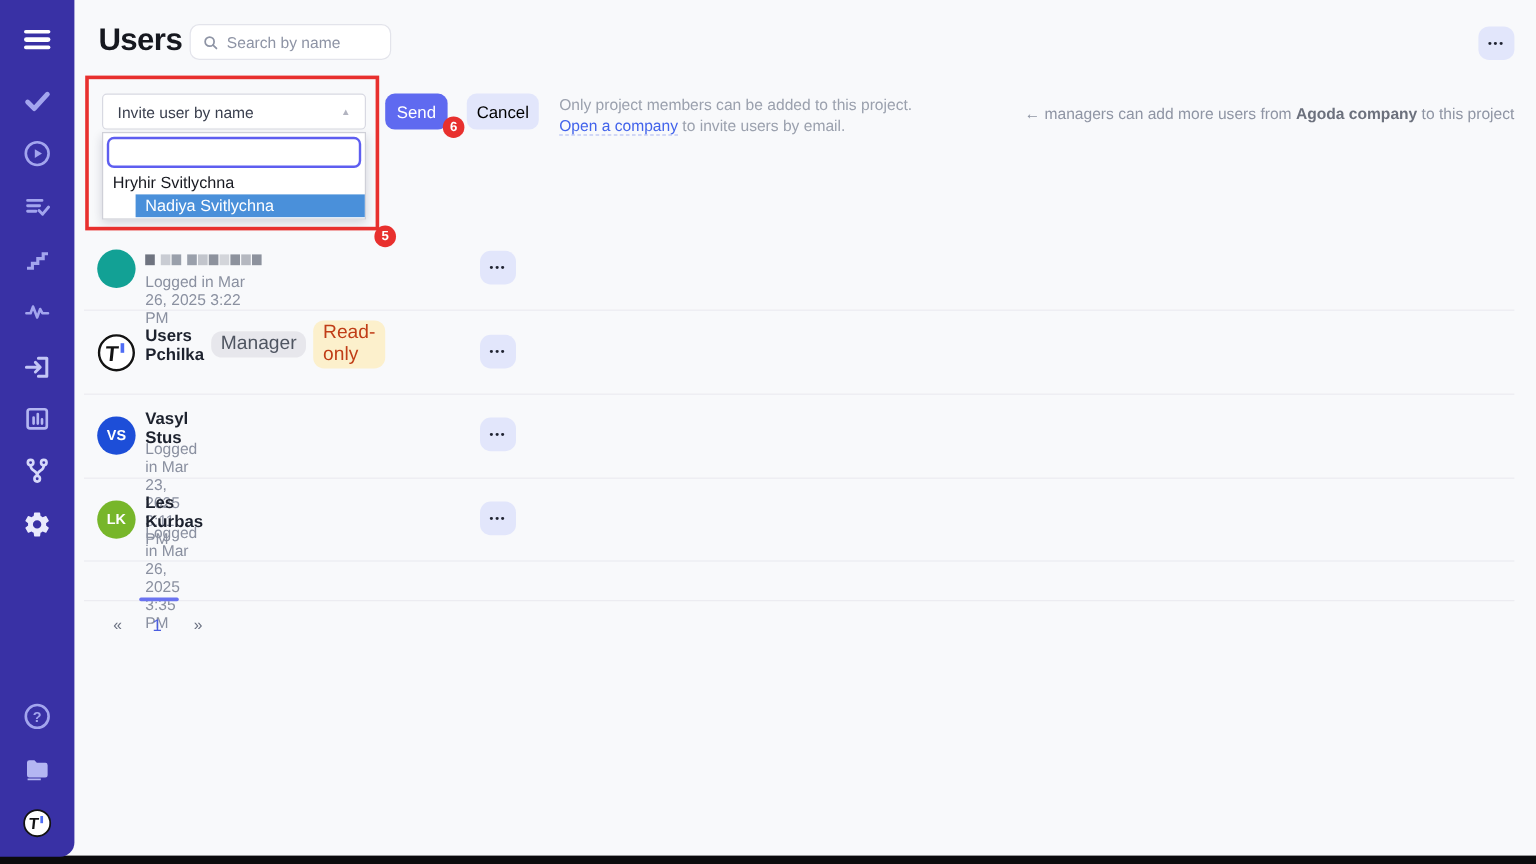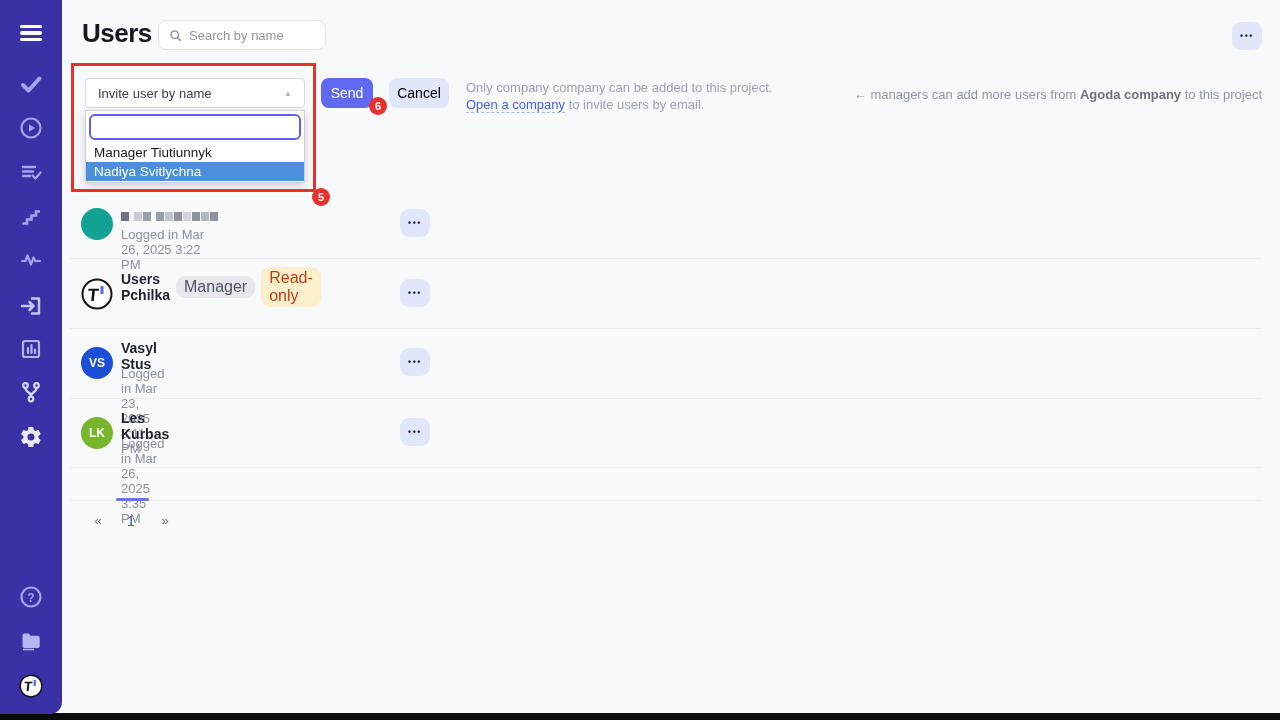--- a/index.html
+++ b/index.html
@@ -22,21 +22,21 @@
   .more-btn { position:absolute; width:30px; height:28px; background:#e2e6fb; border:none; border-radius:9px; color:#1e2230; font-size:9px; font-weight:bold; letter-spacing:1.5px; cursor:pointer; display:flex; align-items:center; justify-content:center; }
   .more-top { left:1232px; top:22px; }
 
   
   .invite-select { position:absolute; left:85px; top:78px; width:220px; height:30px; background:#fff; border:1px solid #d8d9e2; border-radius:4px; display:flex; align-items:center; padding:0 12px; cursor:pointer; }
   .invite-select .sel-label { font-size:13px; color:#3a3f4e; flex:1; }
   .invite-select .sel-arrow { font-size:8px; color:#b2b4c0; }
   .dropdown { position:absolute; left:85px; top:110px; width:220px; background:#fff; border:1px solid #cfd0d8; box-shadow:0 3px 8px rgba(30,30,60,0.18); z-index:6; padding-bottom:1px; }
   .dropdown .dd-search { margin:3px; width:212px; height:26px; border:2px solid #5e5ef0; border-radius:6px; outline:none; font-size:13px; padding:0 6px; font-family:"Liberation Sans", sans-serif; }
   .dd-option { font-size:13.5px; color:#16181f; padding:2px 8px; height:19px; line-height:16px; cursor:pointer; }
-  .dd-option.selected { background:#4a90da; color:#ffffff; }
+  .dd-option.selected { background:#4a90da; color:#ffffff;margin-left:27px; }
 
   .anno-rect { position:absolute; left:71px; top:63px; width:245px; height:129px; border:3px solid #e8302e; z-index:7; pointer-events:none; }
   .anno-badge { position:absolute; width:18px; height:18px; border-radius:50%; background:#e8302e; color:#fff; font-size:11px; font-weight:bold; display:flex; align-items:center; justify-content:center; z-index:8; }
   .badge-5 { left:312px; top:188px; }
   .badge-6 { left:369px; top:97px; }
 
   .send-btn { position:absolute; left:321px; top:78px; width:52px; height:30px; background:#5f6af0; color:#fff; font-size:14px; border:none; border-radius:8px; cursor:pointer; font-family:"Liberation Sans", sans-serif; }
   .cancel-btn { position:absolute; left:389px; top:78px; width:60px; height:30px; background:#e2e6fb; color:#000000; font-size:14px; border:none; border-radius:8px; cursor:pointer; font-family:"Liberation Sans", sans-serif; }
 
   .invite-note { position:absolute; left:466px; top:79px; font-size:13px; color:#9ba1ae; line-height:17px; }
@@ -163,32 +163,32 @@
     <input placeholder="Search by name" style="">
   </div>
   <button class="more-btn more-top">•••</button>
 
   <div class="invite-select">
     <span class="sel-label">Invite user by name</span>
     <span class="sel-arrow">▲</span>
   </div>
   <div class="dropdown">
     <input class="dd-search" value="" style="">
-    <div class="dd-option">Manager Tiutiunnyk</div>
+    <div class="dd-option">Hryhir Svitlychna</div>
     <div class="dd-option selected">Nadiya Svitlychna</div>
   </div>
   <div class="anno-rect"></div>
   <div class="anno-badge badge-5">5</div>
   <div class="anno-badge badge-6">6</div>
 
   <button class="send-btn">Send</button>
   <button class="cancel-btn">Cancel</button>
 
   <div class="invite-note">
-    <span>Only company company can be added to this project.</span><br>
+    <span>Only project members can be added to this project.</span><br>
     <a>Open a company</a><span> to invite users by email.</span>
   </div>
   <div class="manager-note">
     <span>← managers can add more users from </span><b>Agoda company</b><span> to this project</span>
   </div>
 
   <div class="row" style="top:208px">
     <div class="avatar" style="background:#12a195"></div>
     <div class="row-body">
       <div class="redacted">

